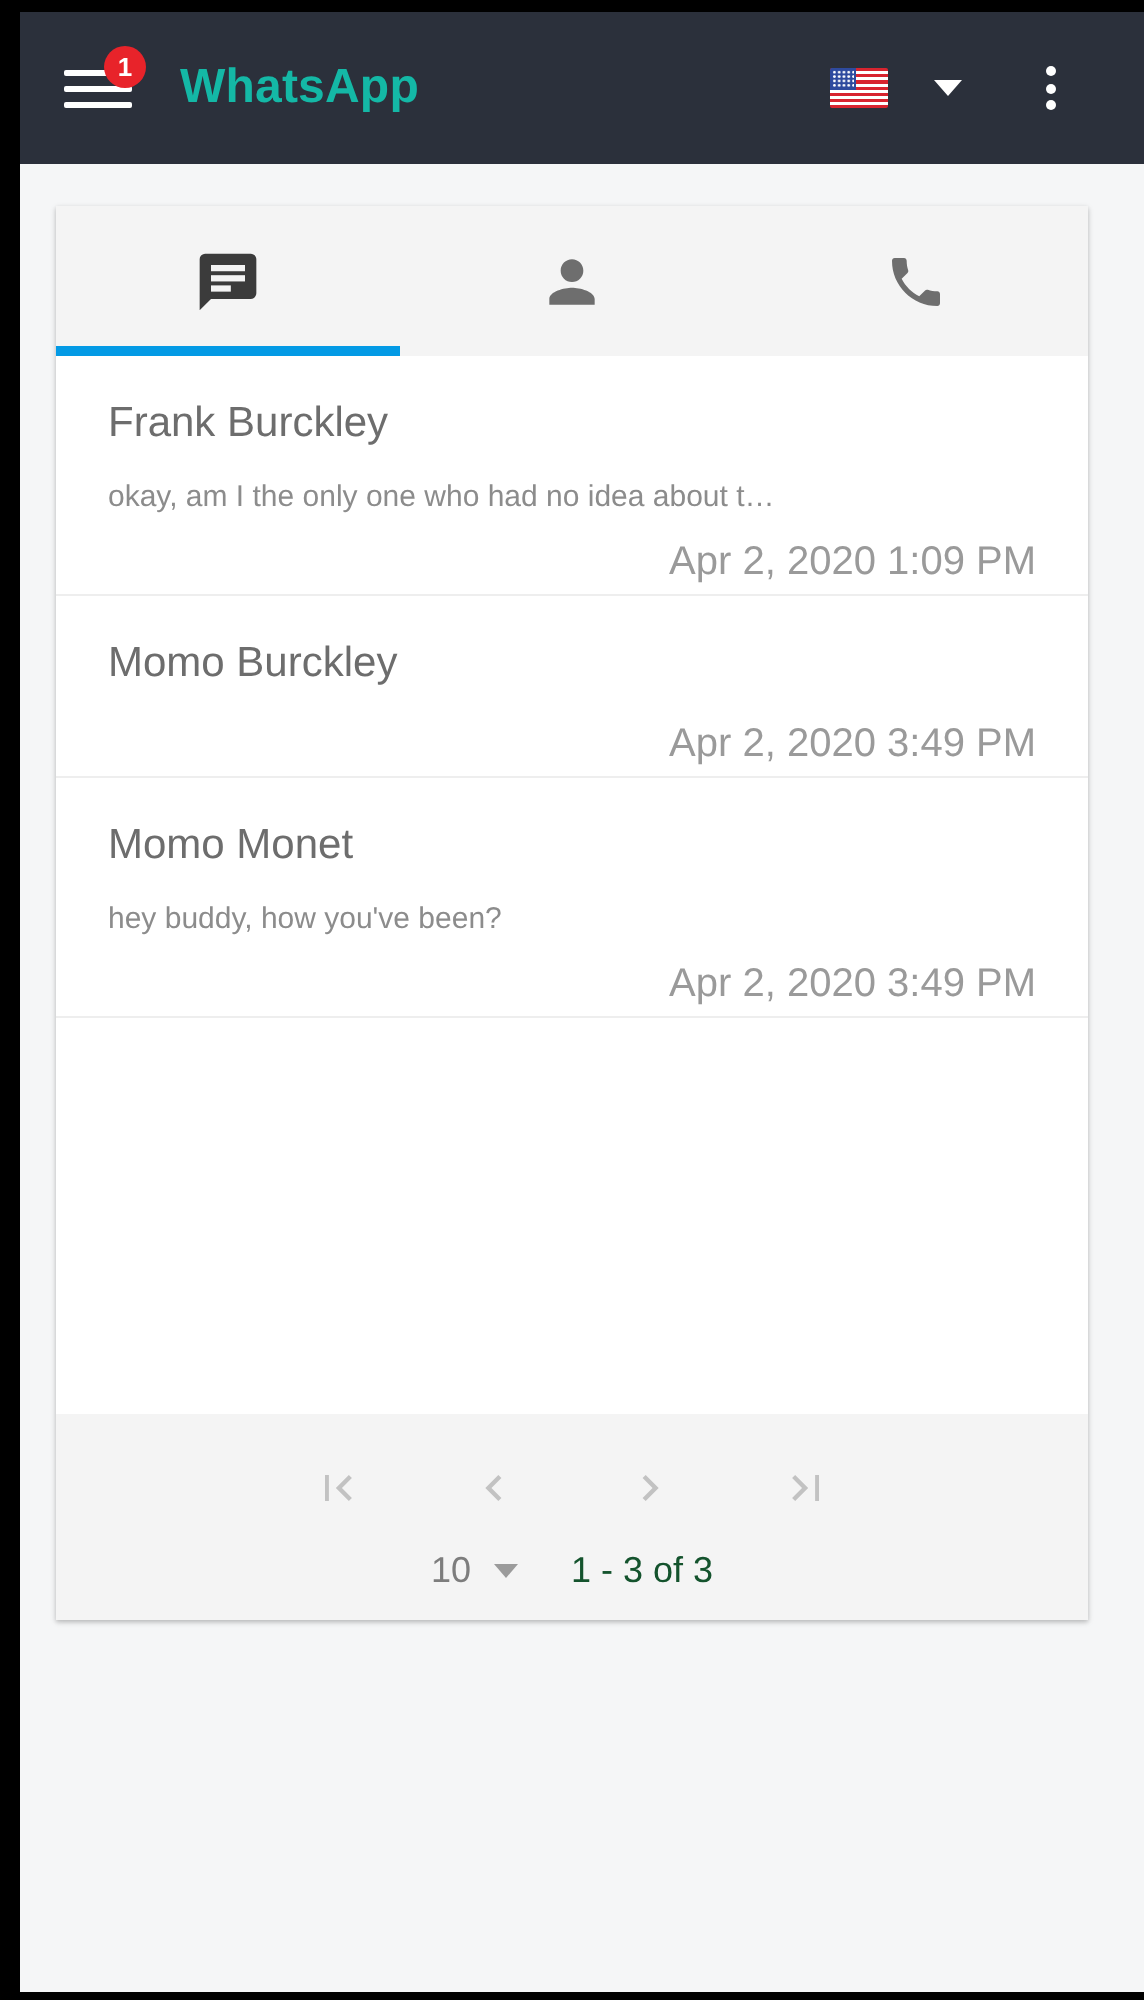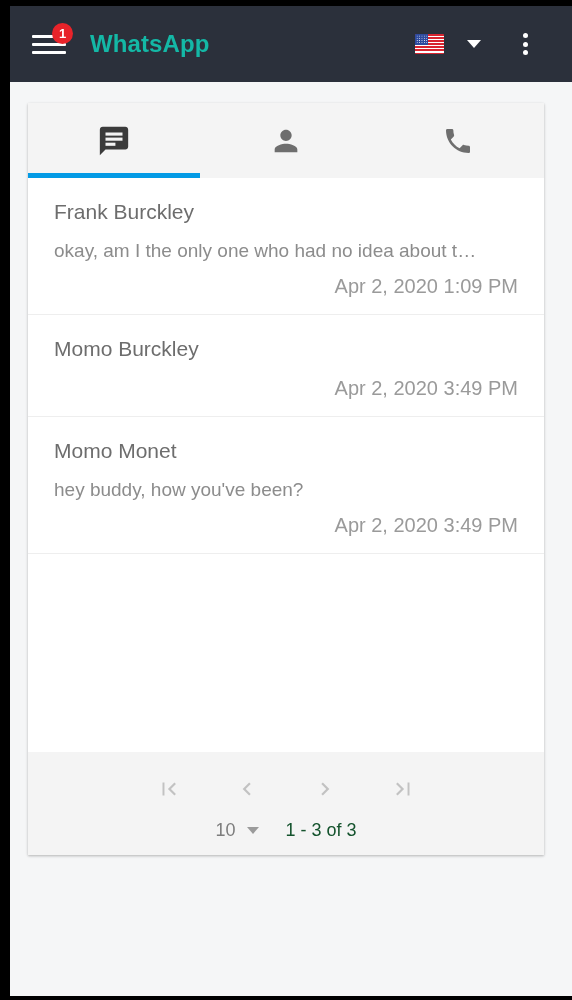--- a/index.html
+++ b/index.html
@@ -183,34 +183,34 @@
     height: 5px;
     background: #039ae5;
   }
 
   
   .chat-list {
     background: #ffffff;
   }
   .chat-item {
     border-bottom: 1px solid #eeeeee;
-    padding: 22px 26px 16px 26px;
+    padding: 22px 26px 4px 26px;
     cursor: pointer;
   }
   .chat-name {
     font-size: 21px;
     color: #6d6d6d;
     line-height: 1.15;
     margin-bottom: 16px;
     white-space: nowrap;
     overflow: hidden;
     text-overflow: ellipsis;
   }
   .chat-msg {
-    font-size: 19px;
+    font-size: 15px;
     color: #8c8c8c;
     line-height: 1.15;
     margin-bottom: 13px;
     white-space: nowrap;
     overflow: hidden;
     text-overflow: ellipsis;
   }
   .chat-time {
     font-size: 20px;
     color: #9a9a9a;

